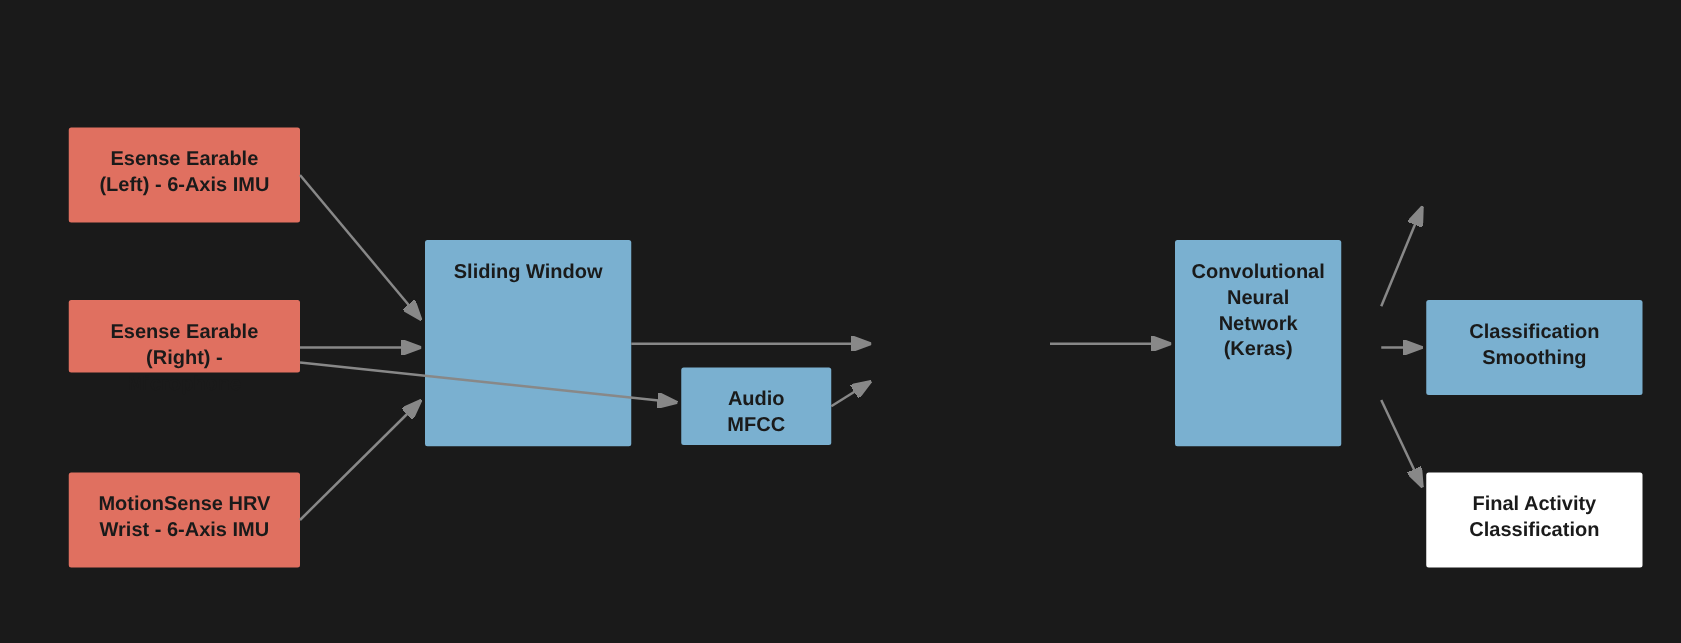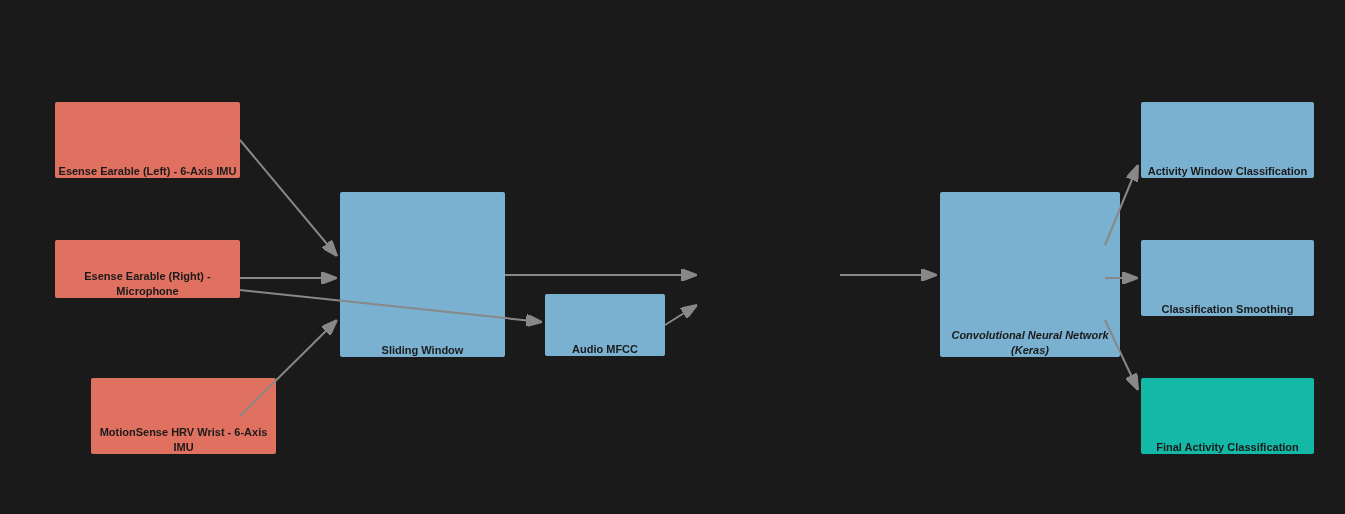--- a/index.html
+++ b/index.html
@@ -12,39 +12,39 @@
       position: relative;
     }
     .diagram-container {
       width: 1345px;
       height: 514px;
       position: relative;
     }
     .box {
       position: absolute;
       display: flex;
-      align-items: flex-end;
+      align-items: flex-start;
       justify-content: center;
       text-align: center;
       font-weight: bold;
-      font-size: 11px;
+      font-size: 16px;
       line-height: 1.3;
-      padding: 0;
+      padding: 16px;
       border-radius: 2px;
     }
     .box-red {
       background-color: #e07060;
       color: #1a1a1a;
     }
     .box-blue {
       background-color: #7ab0d0;
       color: #1a1a1a;
     }
     .box-green {
-      background-color: #14b8a6;
+      background-color: #ffffff;
       color: #1a1a1a;
     }
     svg.arrows {
       position: absolute;
       top: 0;
       left: 0;
       width: 1345px;
       height: 514px;
       pointer-events: none;
     }
@@ -64,40 +64,37 @@
 <div class="diagram-container">
 
   <div class="box box-red" style="left:55px;top:102px;width:185px;height:76px;">
     <span>Esense Earable (Left) - 6-Axis IMU</span>
   </div>
 
   <div class="box box-red" style="left:55px;top:240px;width:185px;height:58px;">
     <span>Esense Earable (Right) - Microphone</span>
   </div>
 
-  <div class="box box-red" style="left:55px;top:378px;width:185px;height:76px;margin-left:36px;">
+  <div class="box box-red" style="left:55px;top:378px;width:185px;height:76px;">
     <span>MotionSense HRV Wrist - 6-Axis IMU</span>
   </div>
 
   <div class="box box-blue" style="left:340px;top:192px;width:165px;height:165px;">
     <span>Sliding Window</span>
   </div>
 
   <div class="box box-blue" style="left:545px;top:294px;width:120px;height:62px;">
     <span>Audio MFCC</span>
   </div>
 
 
-  <div class="box box-blue" style="left:940px;top:192px;width:180px;height:165px;font-style:italic;">
+  <div class="box box-blue" style="left:940px;top:192px;width:133px;height:165px;">
     <span>Convolutional Neural Network (Keras)</span>
   </div>
 
-  <div class="box box-blue" style="left:1141px;top:102px;width:173px;height:76px;">
-    <span>Activity Window Classification</span>
-  </div>
 
   <div class="box box-blue" style="left:1141px;top:240px;width:173px;height:76px;">
     <span>Classification Smoothing</span>
   </div>
 
   <div class="box box-green" style="left:1141px;top:378px;width:173px;height:76px;">
     <span>Final Activity Classification</span>
   </div>
 
   <svg class="arrows">

